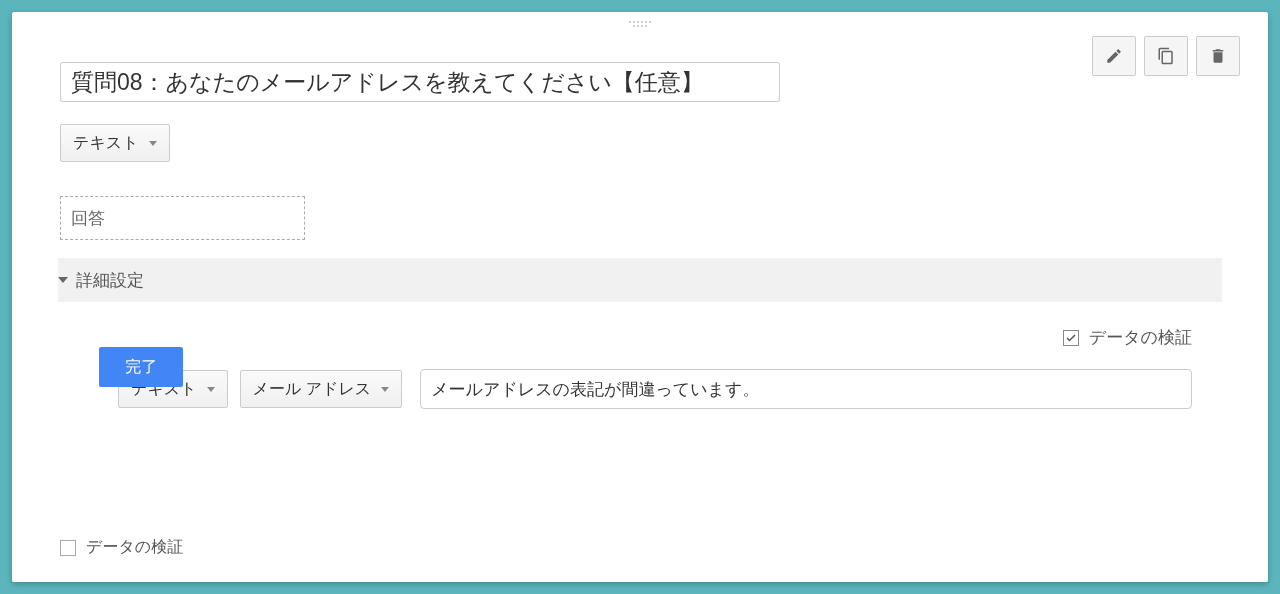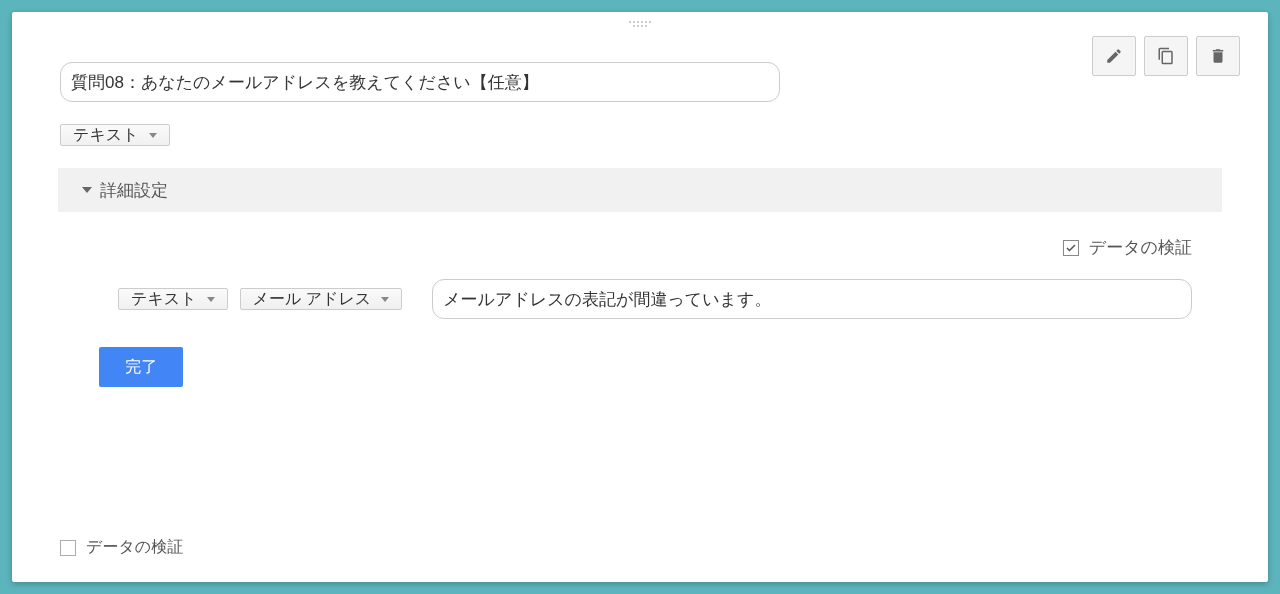--- a/index.html
+++ b/index.html
@@ -10,36 +10,36 @@
   .drag-handle { position: absolute; left: 50%; top: 8px; transform: translateX(-50%); width: 22px; height: 8px; display: flex; flex-wrap: wrap; gap: 2px; justify-content: center; align-content: center; }
   .drag-handle span { width: 2px; height: 2px; background: #bbb; border-radius: 50%; }
 
   .toolbar { position: absolute; right: 28px; top: 24px; display: flex; gap: 8px; }
   .tool-btn { width: 44px; height: 40px; background: #f5f5f5; border: 1px solid #ccc; border-radius: 2px; display: flex; align-items: center; justify-content: center; cursor: pointer; }
   .tool-btn svg { width: 18px; height: 18px; fill: #666; }
 
   .form-body { padding: 50px 48px 0 48px; }
   .row { display: flex; align-items: center; margin-bottom: 22px; }
   .row-label { width: 210px; font-size: 17px; color: #666; }
-  .text-input { flex: 0 0 720px; height: 40px; border: 1px solid #ccc; border-radius: 12px; padding: 0 10px; font-size: 17px; color: #333; }
+  .text-input { flex: 0 0 720px; height: 40px; border: 1px solid #ccc; border-radius: 2px; padding: 0 10px; font-size: 23px; color: #333; }
 
-  .dropdown { height: 22px; border: 1px solid #ccc; border-radius: 2px; background: linear-gradient(#fafafa,#f0f0f0); padding: 0 12px; display: inline-flex; align-items: center; font-size: 16px; color: #333; cursor: pointer; gap: 10px; }
+  .dropdown { height: 38px; border: 1px solid #ccc; border-radius: 2px; background: linear-gradient(#fafafa,#f0f0f0); padding: 0 12px; display: inline-flex; align-items: center; font-size: 16px; color: #333; cursor: pointer; gap: 10px; }
   .dropdown .caret { width: 0; height: 0; border-left: 4px solid transparent; border-right: 4px solid transparent; border-top: 5px solid #888; }
 
   .answer-box { margin: 34px 0 18px 0; width: 245px; height: 44px; border: 1px dashed #aaa; display: flex; align-items: center; padding: 0 10px; font-size: 17px; color: #666; }
 
-  .advanced-bar { background: #f1f1f1; height: 44px; display: flex; align-items: center; padding: 0 24px; font-size: 17px; color: #555; margin: 0 -2px; gap: 8px; cursor: pointer;}
+  .advanced-bar { background: #f1f1f1; height: 44px; display: flex; align-items: center; padding: 0 0; font-size: 17px; color: #555; margin: 0 -2px; gap: 8px; cursor: pointer;}
   .advanced-bar .caret-down { width: 0; height: 0; border-left: 5px solid transparent; border-right: 5px solid transparent; border-top: 6px solid #666; }
 
   .validation-block { padding: 24px 28px 18px 28px; }
   .chk-row { display: flex; align-items: center; gap: 10px; font-size: 17px; color: #555; margin-bottom: 20px; justify-content: flex-end; }
   .chk { width: 16px; height: 16px; border: 1px solid #888; display: inline-flex; align-items: center; justify-content: center; background:#fff; cursor:pointer; }
   .chk svg { width: 12px; height: 12px; }
   .validation-controls { display: flex; align-items: center; gap: 12px; padding-left: 30px; }
-  .err-input { flex: 1; height: 40px; border: 1px solid #ccc; border-radius: 12px; padding: 0 10px; font-size: 17px; color: #333; margin-left: 18px; }
+  .err-input { flex: 1; height: 40px; border: 1px solid #ccc; border-radius: 4px; padding: 0 10px; font-size: 17px; color: #333; margin-left: 6px; }
 
   .footer { position: absolute; left: 48px; bottom: 24px; display: flex; align-items: flex-end; gap: 150px; flex-direction: column; }
   .done-btn { background: #4285f4; color: #fff; border: none; height: 40px; padding: 0 26px; font-size: 16px; border-radius: 2px; cursor: pointer; }
   .req-row { display: flex; align-items: center; gap: 10px; font-size: 16px; color: #555; }
   .req-chk { width: 16px; height: 16px; border: 1px solid #aaa; background:#fff; cursor:pointer; }
 </style>
 </head>
 <body>
 
 <div class="card">
@@ -82,20 +82,23 @@
     </div>
 
 
     <div class="row">
       <div class="dropdown">
         <span>テキスト</span>
         <span class="caret"></span>
       </div>
     </div>
 
+    <div class="answer-box">
+      <span>回答</span>
+    </div>
 
     <div class="advanced-bar">
       <span class="caret-down"></span>
       <span>詳細設定</span>
     </div>
 
     <div class="validation-block">
       <div class="chk-row">
         <span class="chk">
           <svg viewBox="0 0 24 24">

